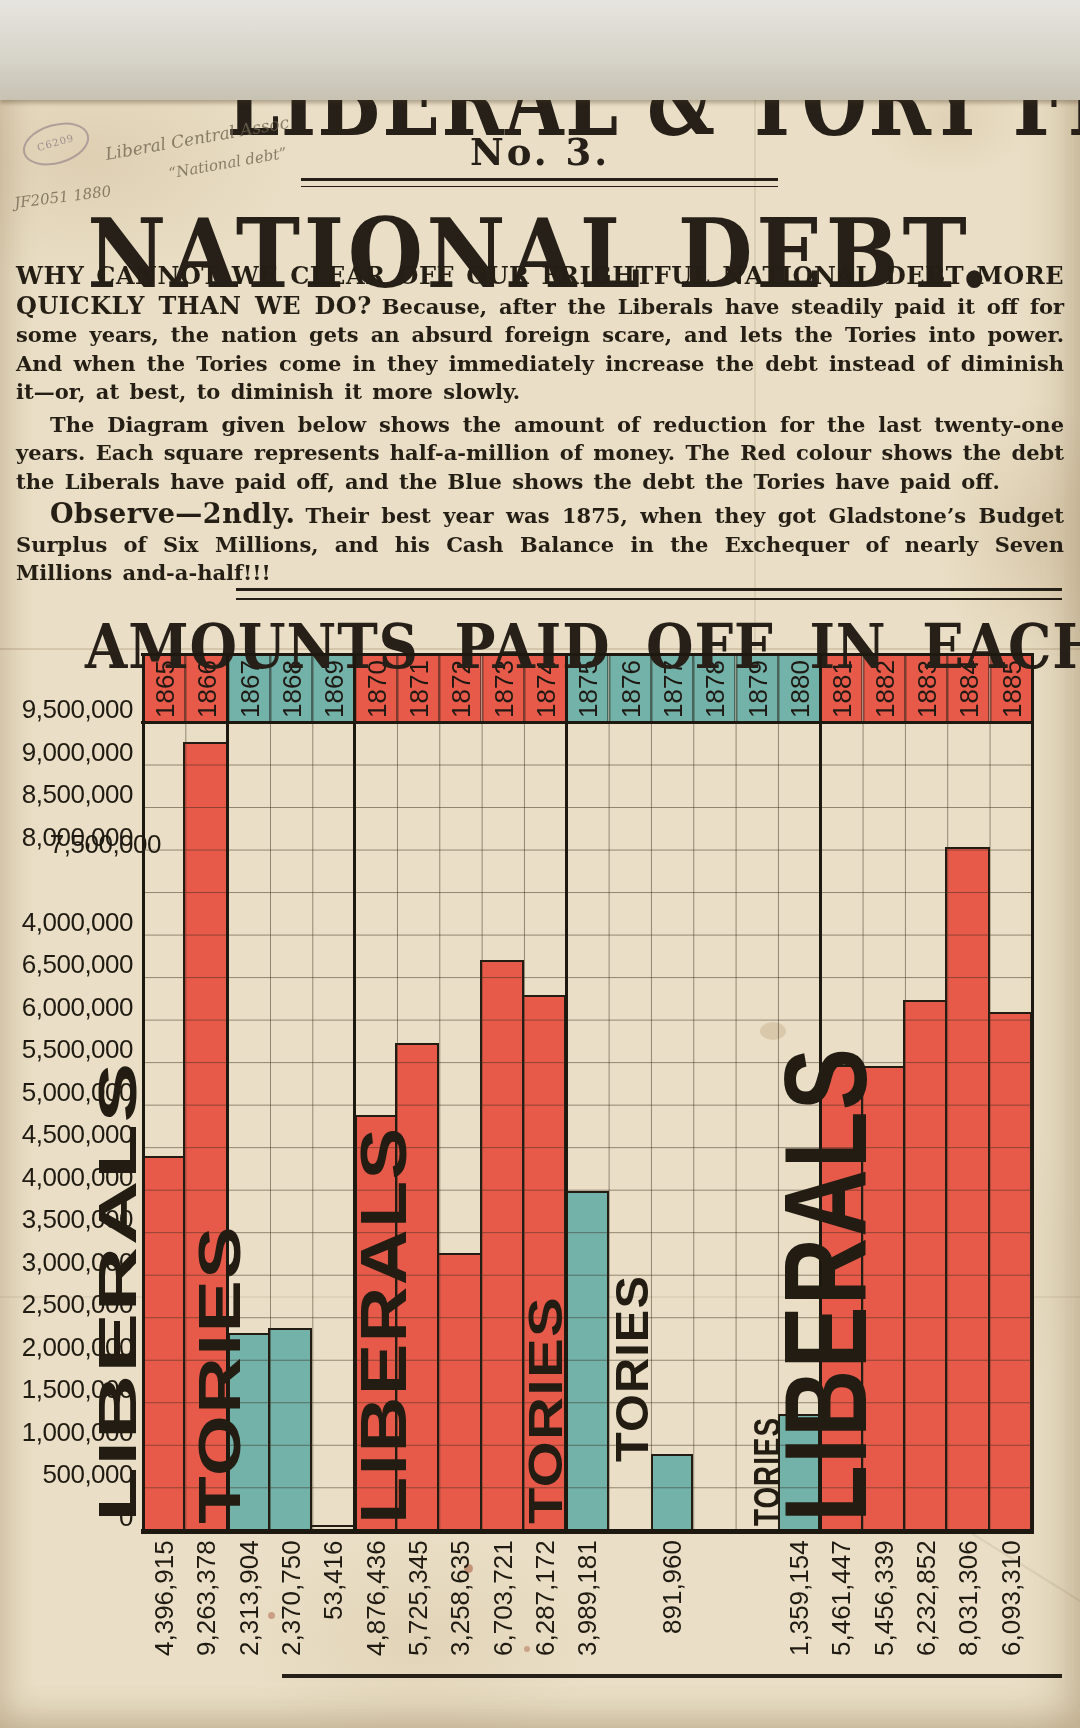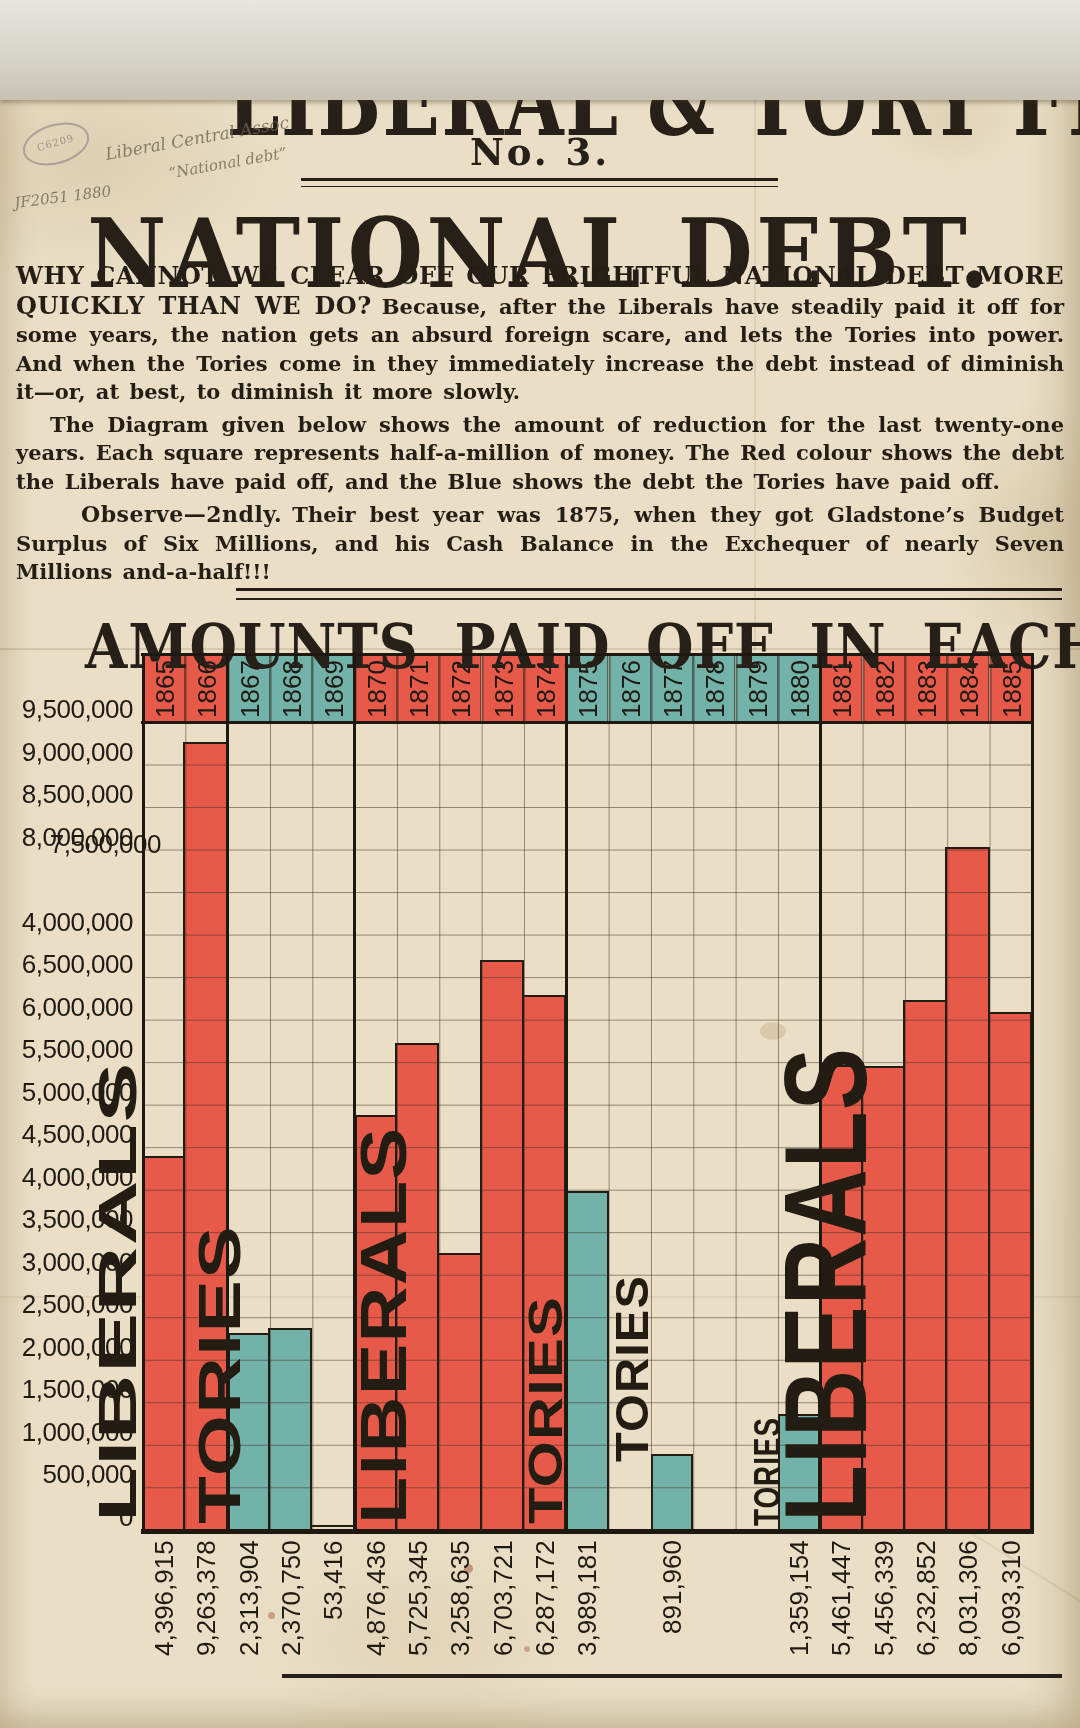--- a/index.html
+++ b/index.html
@@ -83,21 +83,21 @@
   <div class="pencil" style="left:14px;top:188px;transform:rotate(-7deg);font-size:15px;">JF2051  1880</div>
 
   <h1 class="title"><span>LIBERAL &amp; TORY FINANCE.</span></h1>
   <div class="no3">No. 3.</div>
   <div class="rule1"></div>
   <h2 class="subtitle"><span>NATIONAL DEBT.</span></h2>
 
   <div class="bodytext">
     <p class="first"><span class="lead">WHY CANNOT WE CLEAR OFF OUR FRIGHTFUL NATIONAL DEBT MORE QUICKLY THAN WE DO?</span><span>Because, after the Liberals have steadily paid it off for some years, the nation gets an absurd foreign scare, and lets the Tories into power.  And when the Tories come in they immediately increase the debt instead of diminish it—or, at best, to diminish it more slowly.</span></p>
     <p><span class="lead" style="font-size:21px;"></span><span>The Diagram given below shows the amount of reduction for the last twenty-one years.  Each square represents half-a-million of money.  The Red colour shows the debt the Liberals have paid off, and the Blue shows the debt the Tories have paid off.</span></p>
-    <p><span class="lead" style="font-size:22px;margin-left:31px;">Observe—2ndly.</span><span>Their best year was 1875, when they got Gladstone’s Budget Surplus of Six Millions, and his Cash Balance in the Exchequer of nearly Seven Millions and-a-half!!!</span></p>
+    <p><span class="lead" style="font-size:27px;">Observe—2ndly.</span><span>Their best year was 1875, when they got Gladstone’s Budget Surplus of Six Millions, and his Cash Balance in the Exchequer of nearly Seven Millions and-a-half!!!</span></p>
   </div>
 
   <div class="rule2"></div>
   <h3 class="chart-heading"><span>AMOUNTS PAID OFF IN EACH YEAR.</span></h3>
 
   <div id="chart">
       <div class="ylab" style="left: 0px; width: 133px; top: 695px;">9,500,000</div>
       <div class="ylab" style="left: 0px; width: 133px; top: 737.526px;">9,000,000</div>
       <div class="ylab" style="left: 0px; width: 133px; top: 780.053px;">8,500,000</div>
       <div class="ylab" style="left: 0px; width: 133px; top: 822.579px;">8,000,000</div>

